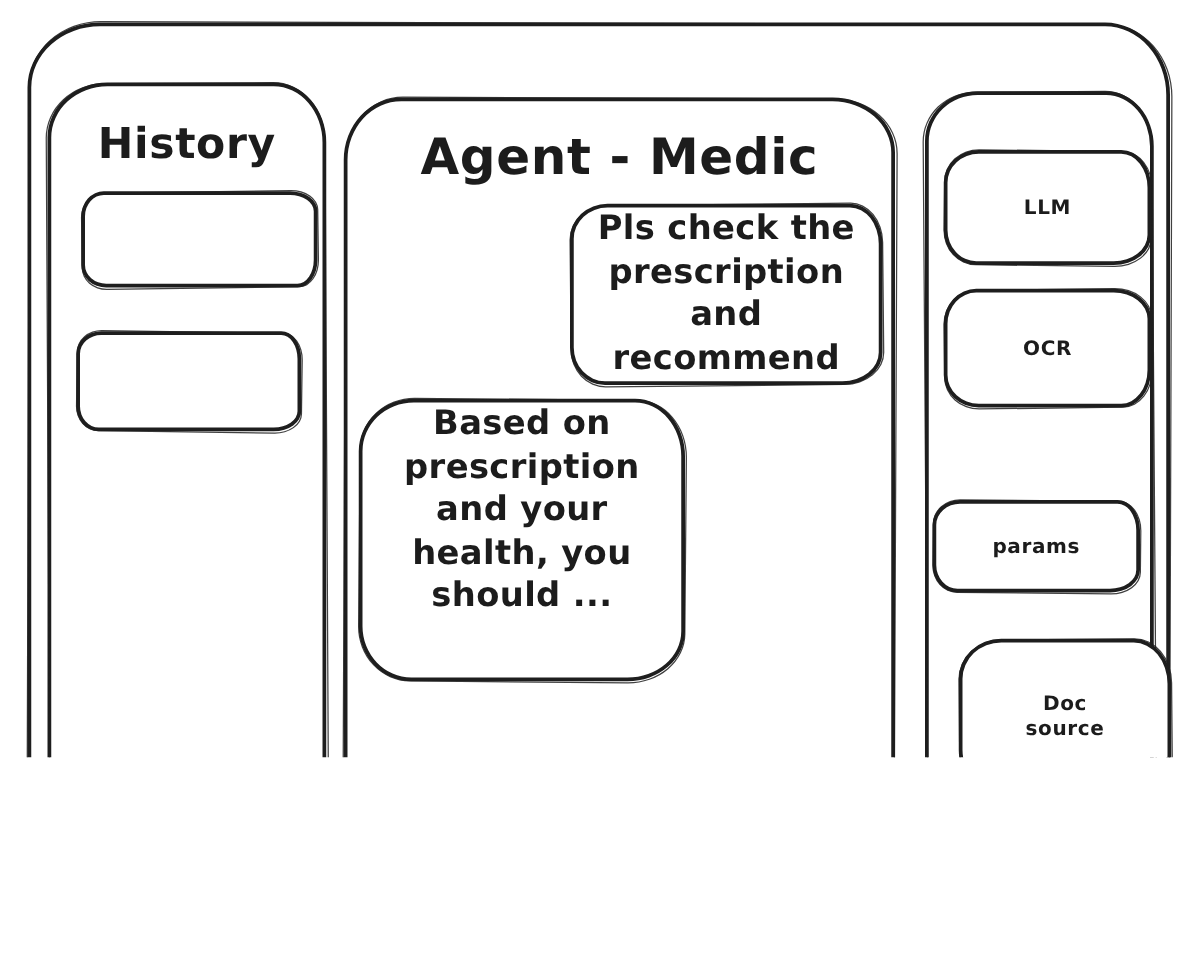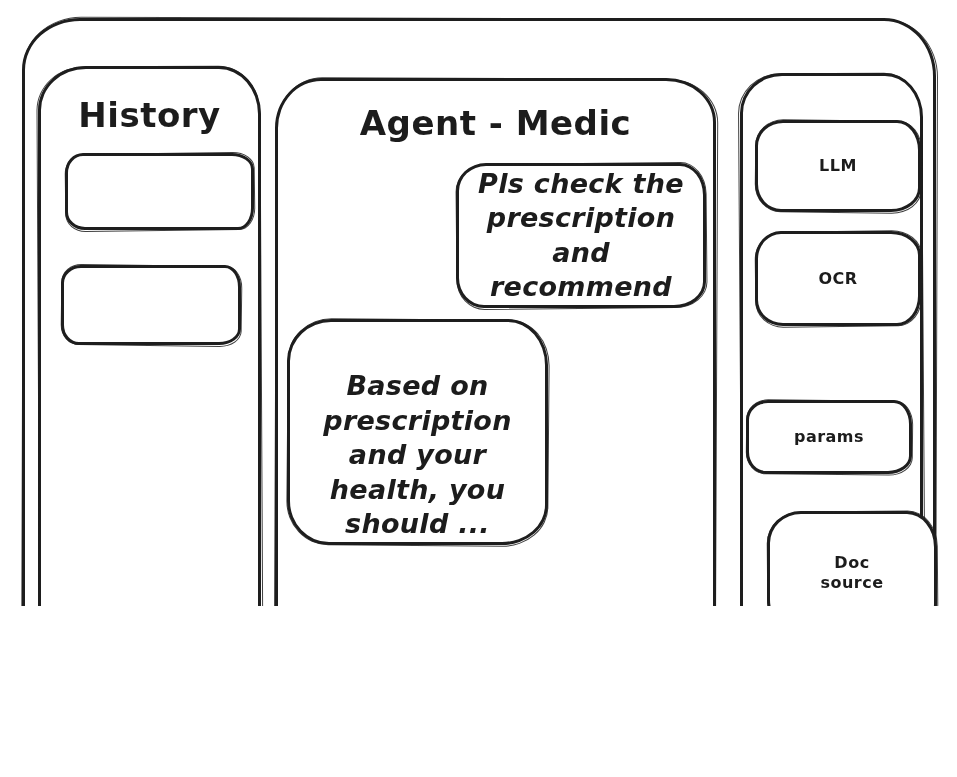--- a/index.html
+++ b/index.html
@@ -35,24 +35,23 @@
     color: #1c1c1c;
   }
   .panel-title {
     position: absolute;
     width: 100%;
     text-align: center;
     font-weight: 700;
   }
   .bubble {
     display: flex;
-    align-items: flex-end;
+    align-items: flex-start;
     justify-content: center;
     text-align: center;
-    font-style: italic;
   }
   .bubble-text {
     white-space: pre-line;
     font-weight: 700;
     font-size: 27px;
     line-height: 1.28;
     letter-spacing: 0.3px;
   }
   button.sketch {
     font: inherit;
@@ -99,21 +98,21 @@
     border-radius: 20px 16px 22px 18px / 18px 22px 16px 20px;
     --wob: 0.8deg;
   }
 
   
   .chat-panel {
     left: 275px; top: 78px; width: 441px; height: 632px;
     border-radius: 46px 50px 44px 48px / 50px 44px 48px 44px;
     --wob: 0.25deg;
   }
-  .chat-title { top: 22px; font-size: 34px; text-align: center; }
+  .chat-title { top: 22px; font-size: 40px; text-align: center; }
   .user-bubble {
     left: 178px; top: 82px; width: 250px; height: 145px;
     border-radius: 30px 26px 32px 28px / 28px 32px 26px 30px;
     --wob: -0.55deg;
   }
   .assistant-bubble {
     left: 9px; top: 238px; width: 261px; height: 226px;
     border-radius: 44px 40px 46px 42px / 42px 46px 40px 44px;
     --wob: 0.5deg;
   }

